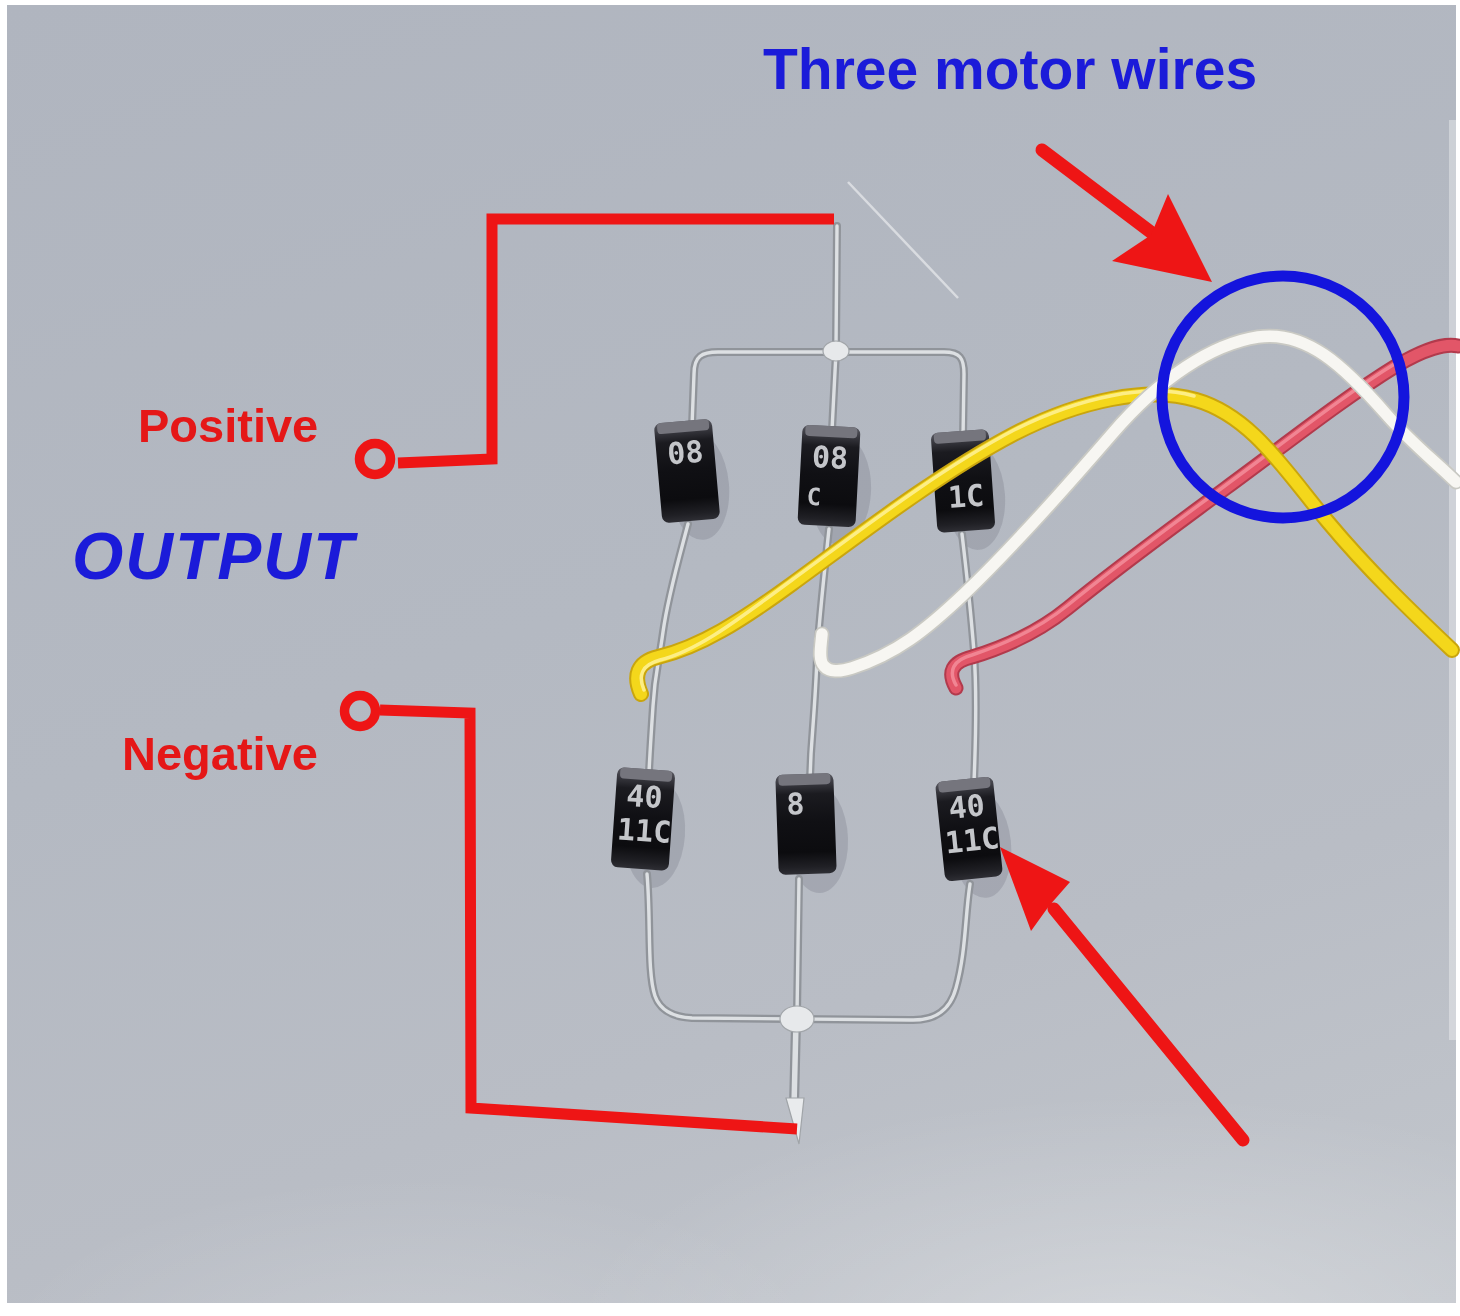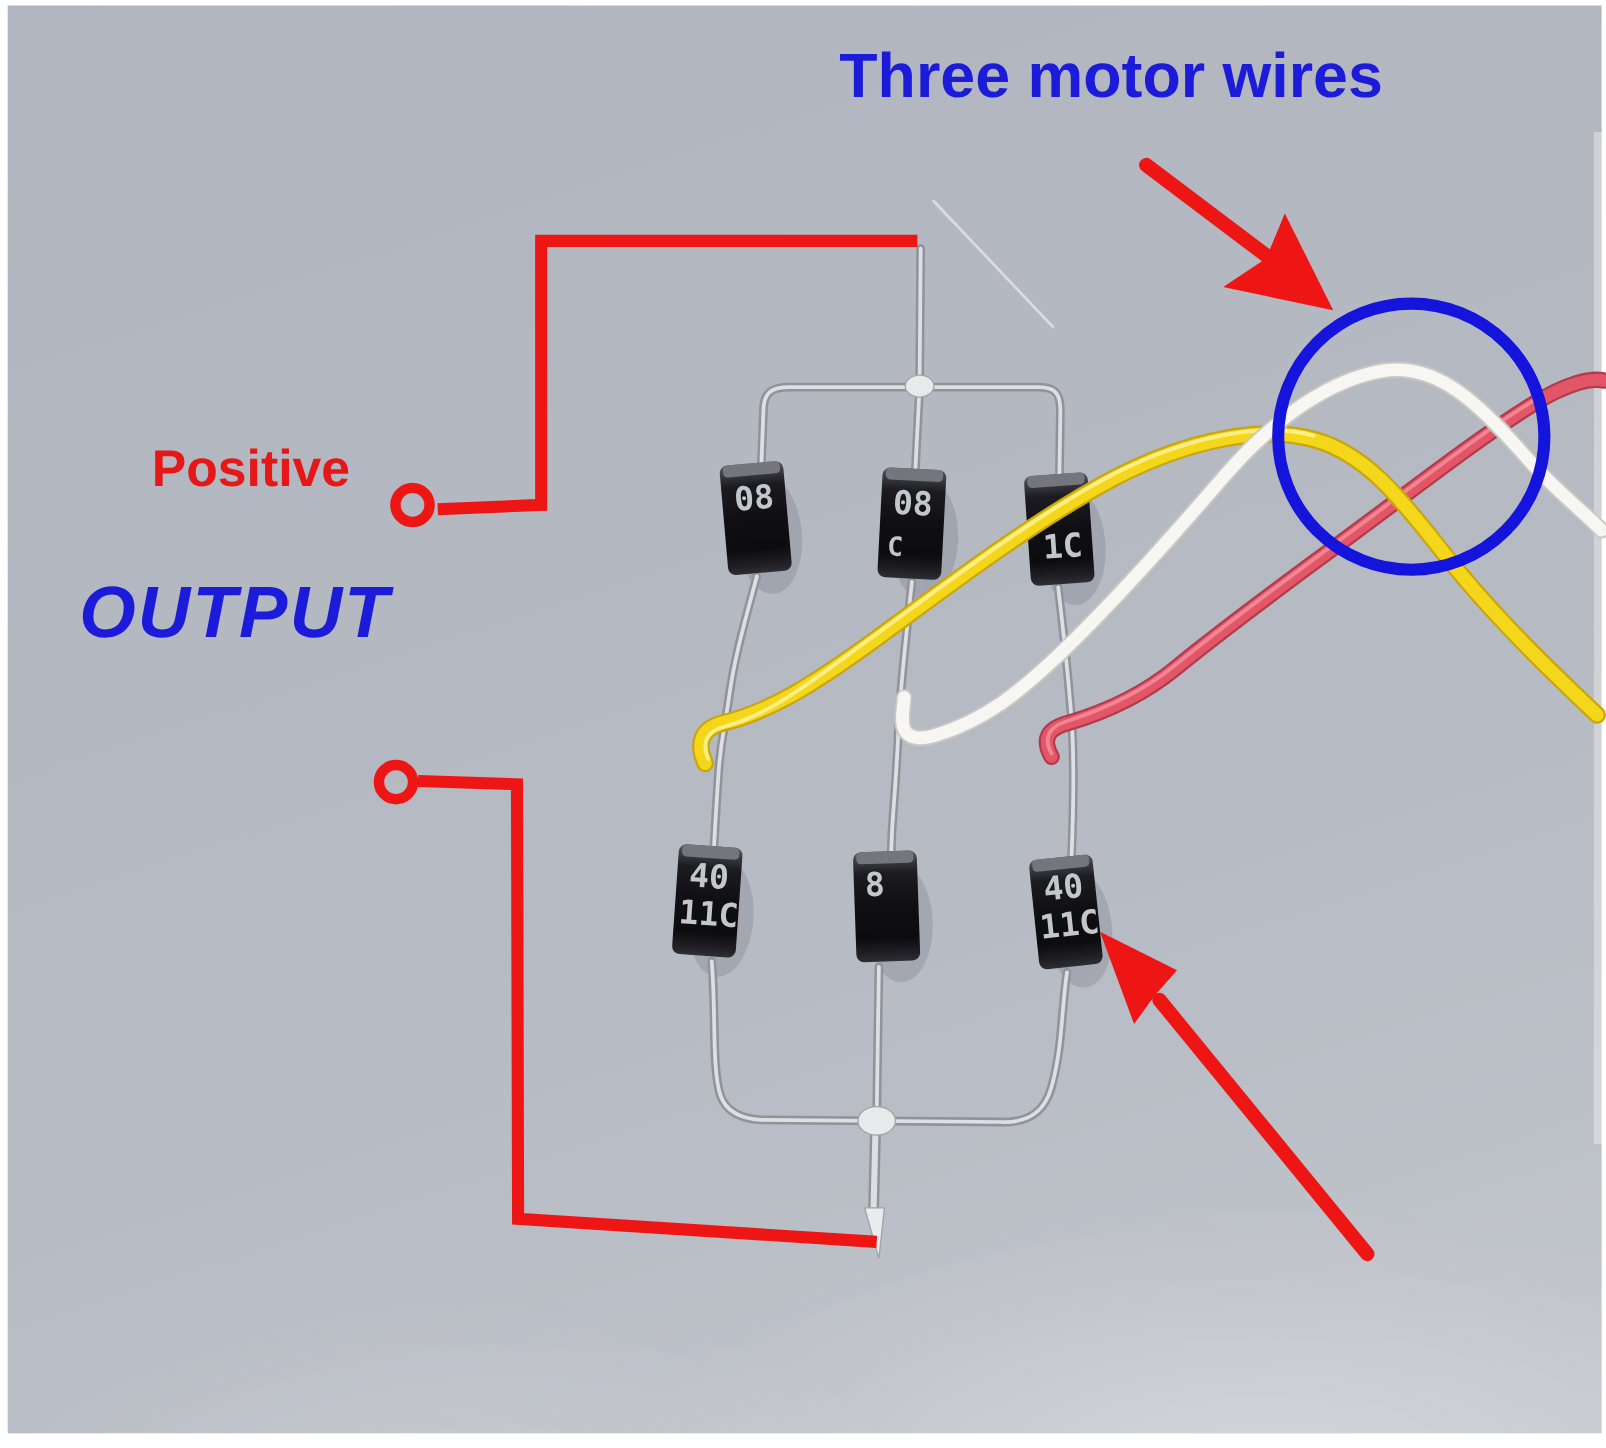--- a/index.html
+++ b/index.html
@@ -171,13 +171,14 @@
       <path d="M 1054,909 L 1243,1140" stroke-width="13" fill="none" stroke-linecap="round" stroke="#ee1515"></path>
       <polygon points="1000,847 1070,882 1049,906 1031,931" fill="#ee1515"></polygon>
     </g>
 
     <circle cx="1283" cy="397" r="121" fill="none" stroke-width="11" stroke="#1414dd"></circle>
   </svg>
 
   <div id="lbl-three" class="label blue">Three motor wires</div>
   <div id="lbl-positive" class="label red">Positive</div>
   <div id="lbl-output" class="label blue">OUTPUT</div>
+  <div id="lbl-negative" class="label red">Negative</div>
 </div>
 
 </body></html>

